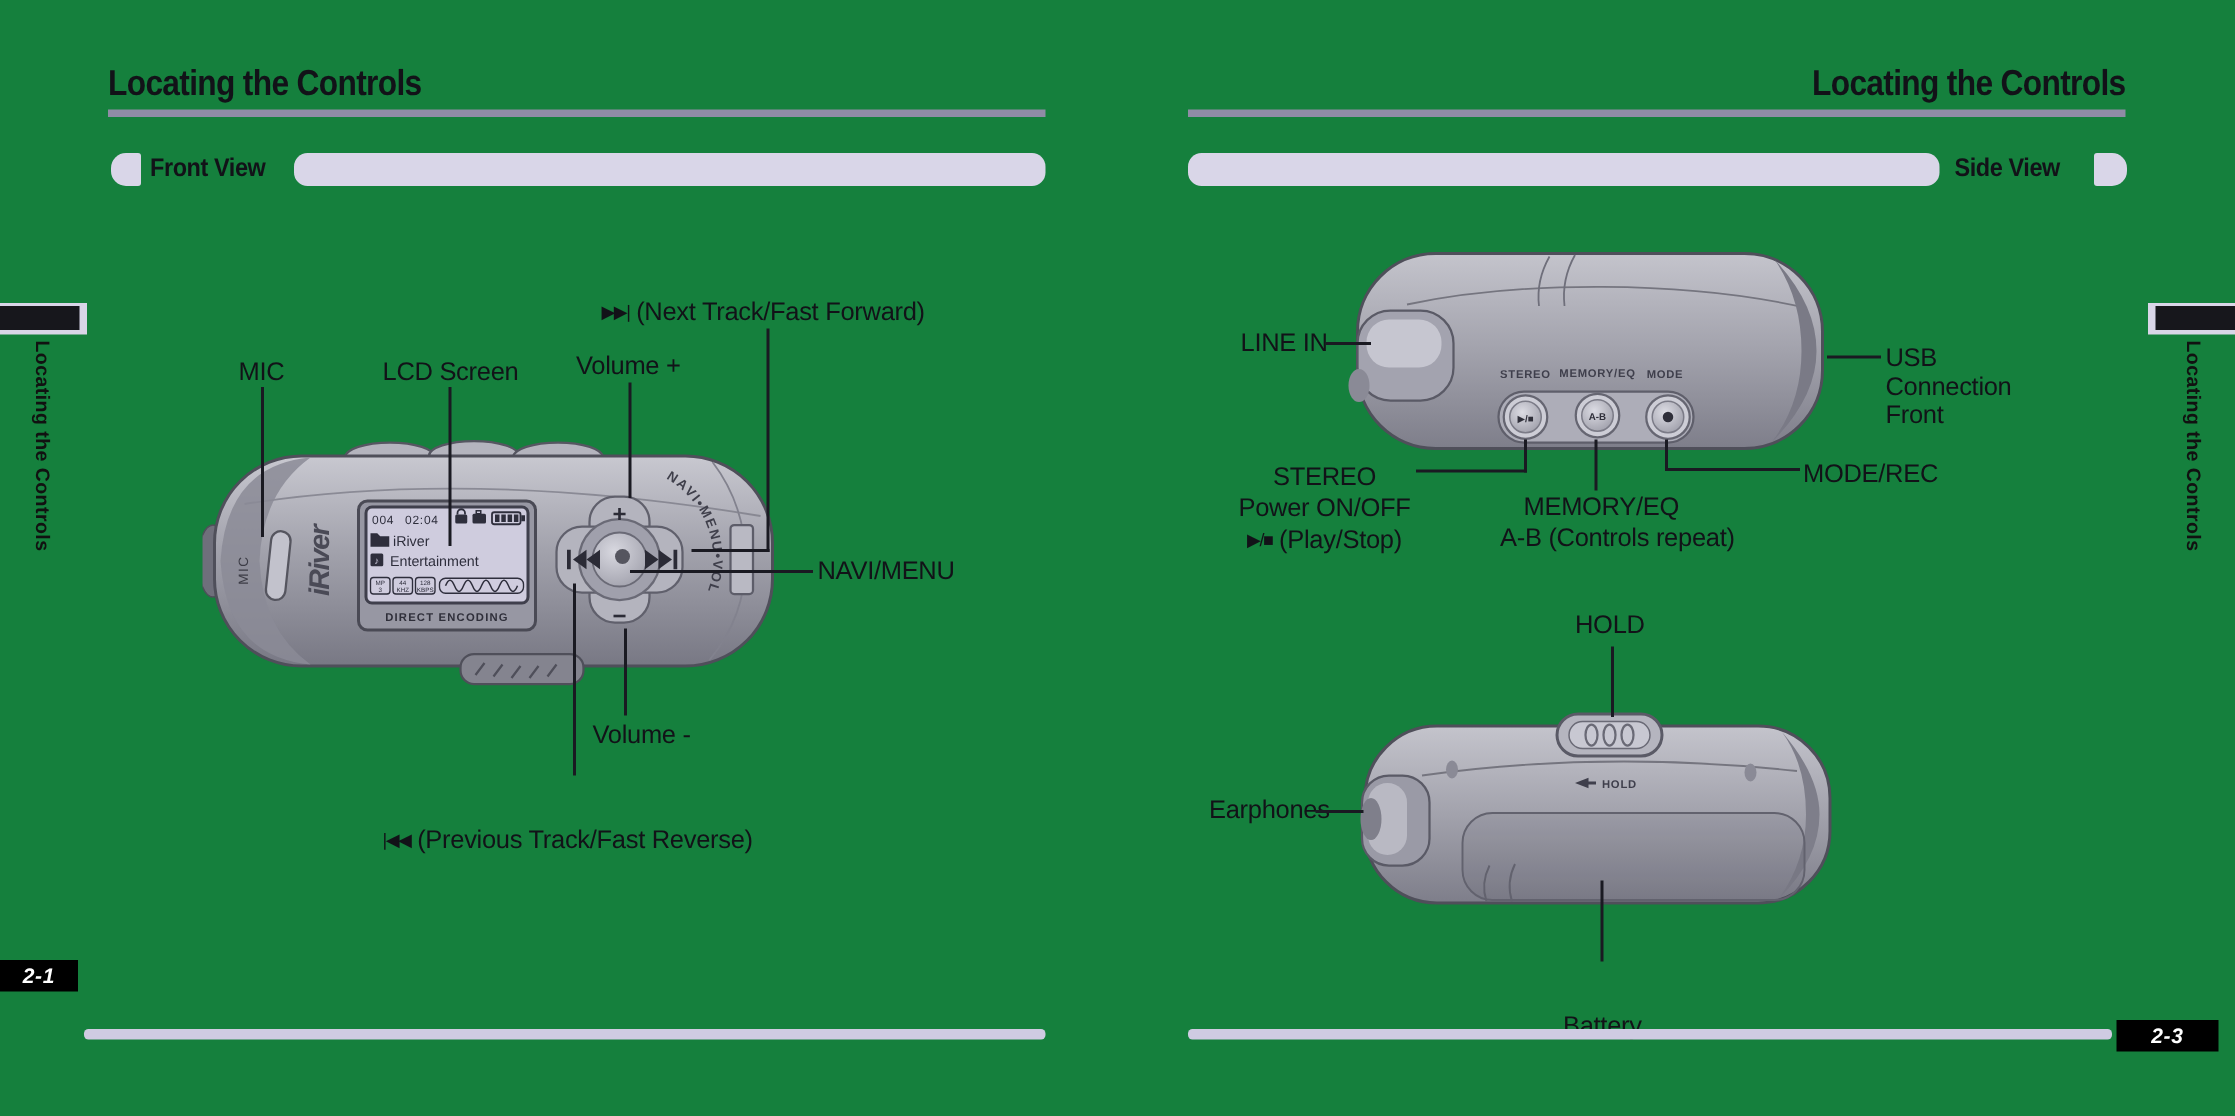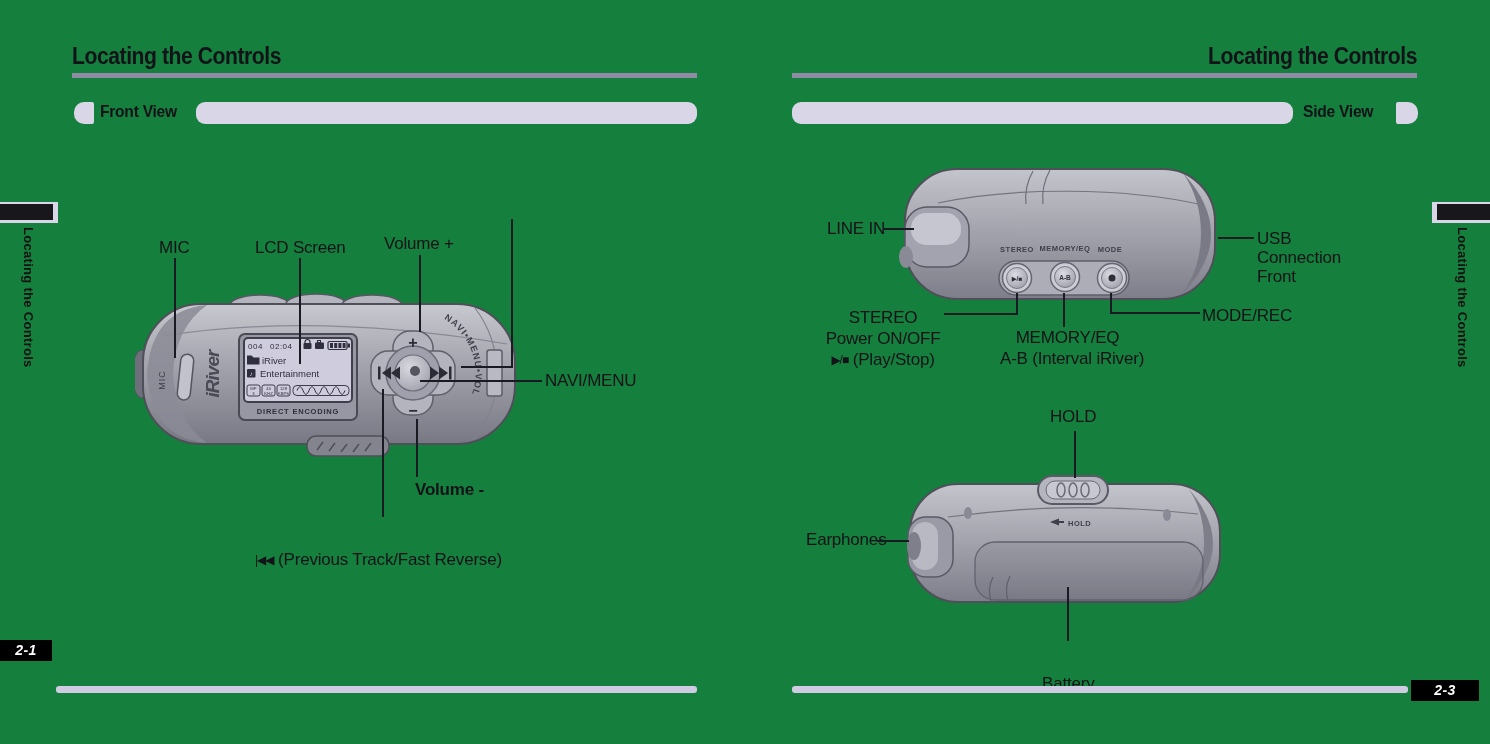--- a/index.html
+++ b/index.html
@@ -152,22 +152,26 @@
         <textPath href="#wheelArc">NAVI•MENU•VOL</textPath>
       </text>
     </g>
 
     <rect x="352" y="58" width="15" height="46" rx="2.5" fill="#b9b9c3" stroke="#5d5d69" stroke-width="1.5"></rect>
   </svg>
 
   <div class="label" style="left:159px;top:238px;">MIC</div>
   <div class="label" style="left:255px;top:238px;">LCD Screen</div>
   <div class="label" style="left:384px;top:234px;">Volume +</div>
+  <div class="label" style="left:401px;top:198px;">
+    <span class="glyph">▶▶|</span>
+    <span>(Next Track/Fast Forward)</span>
+  </div>
   <div class="label" style="left:545px;top:371px;">NAVI/MENU</div>
-  <div class="label" style="left:415px;top:480px;font-weight:bold;">Volume -</div>
+  <div class="label" style="left:395px;top:480px;">Volume -</div>
   <div class="label" style="left:255px;top:519px;margin-top:31px;">
     <span class="glyph">|◀◀</span>
     <span>(Previous Track/Fast Reverse)</span>
   </div>
 
   <div class="lv" style="left:174px;top:258px;height:100px;"></div>
   <div class="lv" style="left:299px;top:258px;height:106px;"></div>
   <div class="lv" style="left:419px;top:255px;height:77px;"></div>
   <div class="lv" style="left:511px;top:219px;height:149px;"></div>
   <div class="lh" style="left:461px;top:366px;width:52px;"></div>
@@ -271,21 +275,21 @@
   <div class="label" style="left:818px;top:307px;width:130px;text-align:center;line-height:21px;">
     <div>STEREO</div>
     <div>Power ON/OFF</div>
     <div>
       <span class="glyph">▶/■</span>
       <span>(Play/Stop)</span>
     </div>
   </div>
   <div class="label" style="left:1000px;top:327px;width:135px;text-align:center;line-height:21px;">
     <div>MEMORY/EQ</div>
-    <div>A-B (Interval iRiver)</div>
+    <div>A-B (Controls repeat)</div>
   </div>
   <div class="label" style="left:1202px;top:306px;">MODE/REC</div>
   <div class="label" style="left:1050px;top:407px;">HOLD</div>
   <div class="label" style="left:806px;top:530px;">Earphones</div>
   <div class="label" style="left:1042px;top:642px;margin-top:32px;">Battery</div>
 
   <div class="lh" style="left:884px;top:228px;width:30px;"></div>
   <div class="lh" style="left:1218px;top:237px;width:36px;"></div>
   <div class="lh" style="left:944px;top:313px;width:74px;"></div>
   <div class="lv" style="left:1016px;top:293px;height:22px;"></div>

